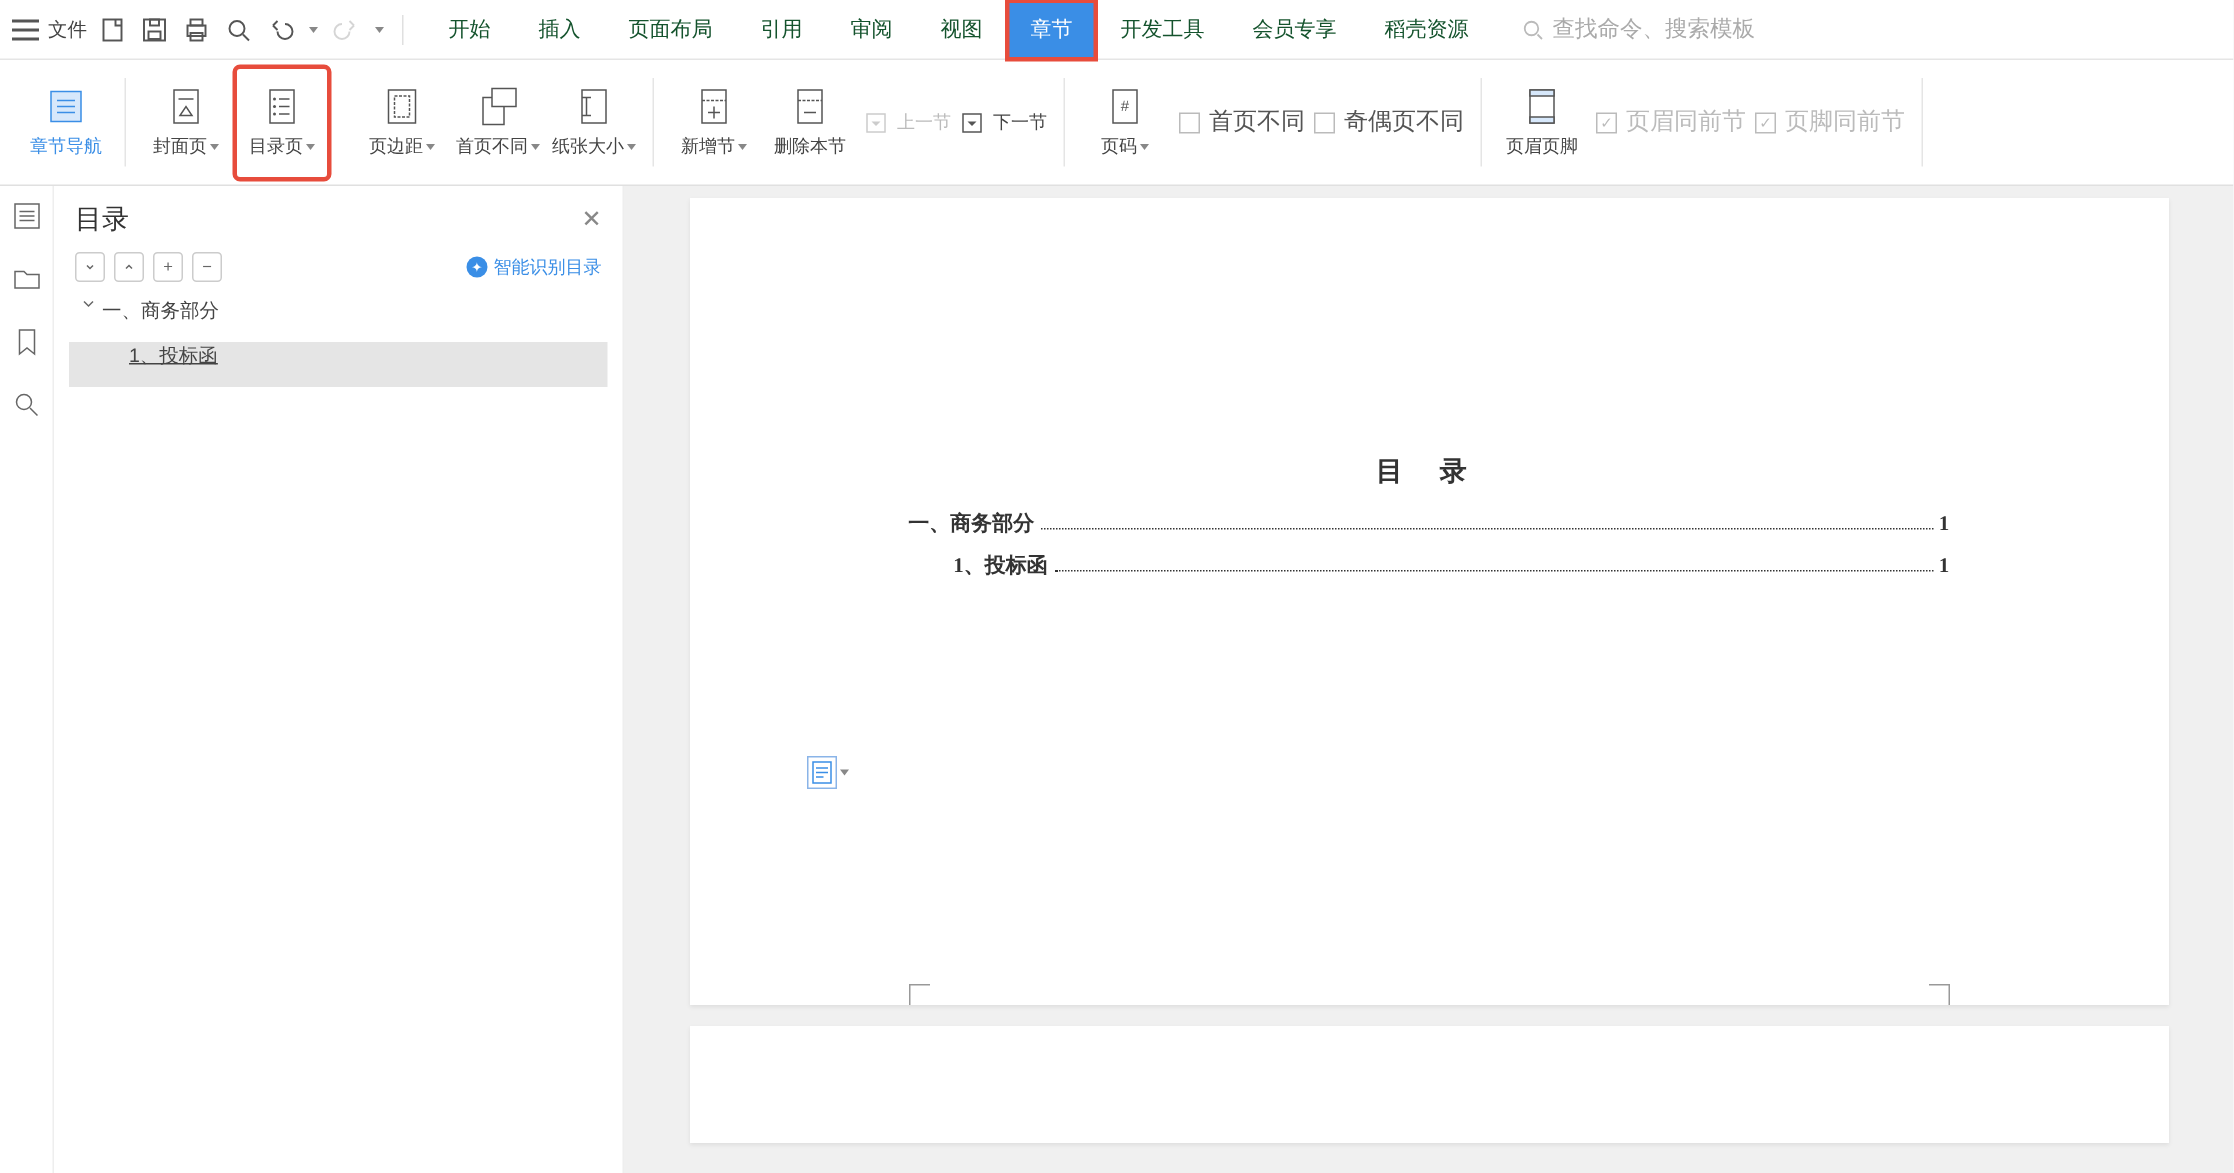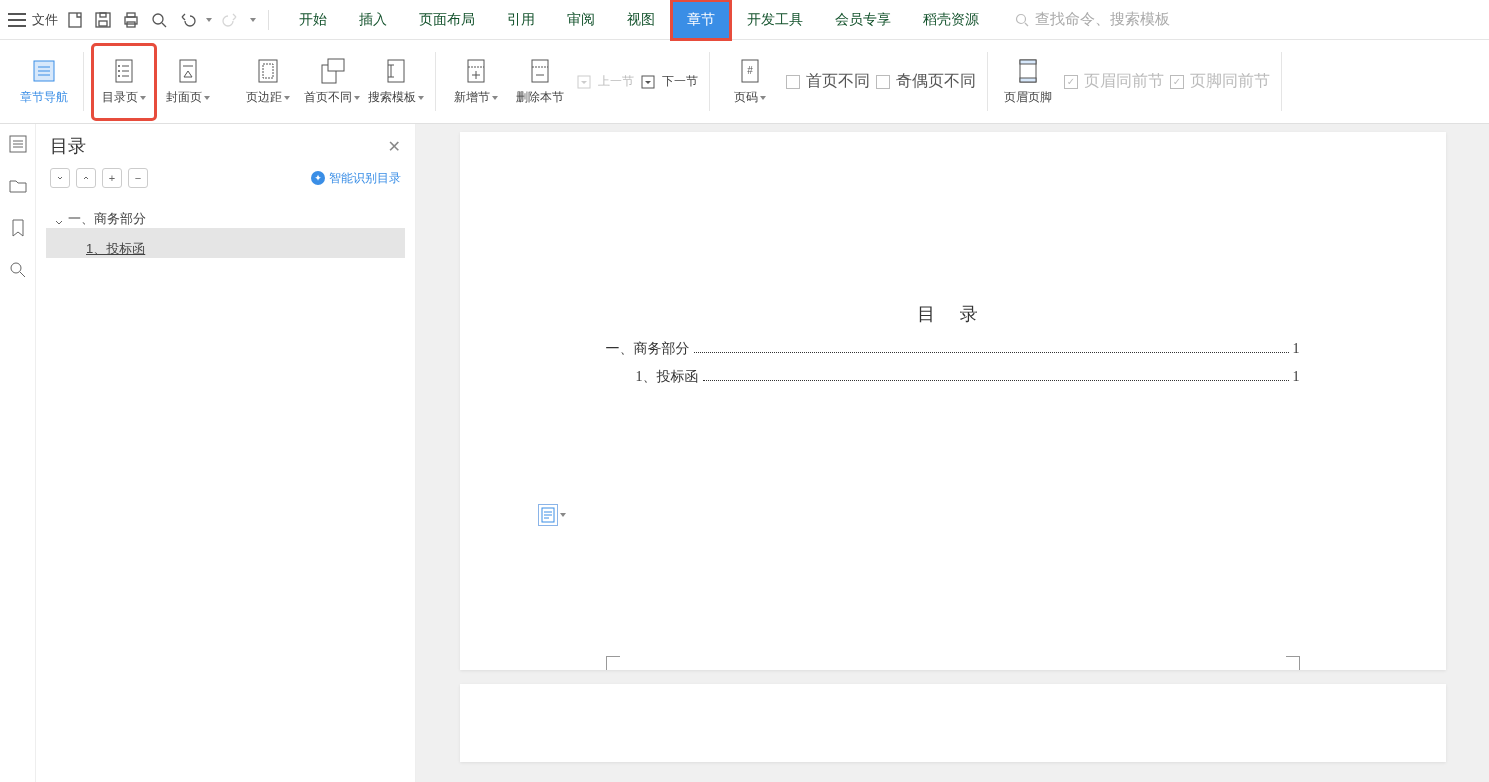--- a/index.html
+++ b/index.html
@@ -45,27 +45,27 @@
     .nav-panel { width: 380px; background: #fff; border-right: 1px solid #eee; display: flex; flex-direction: column; }
     .nav-header { display: flex; align-items: center; justify-content: space-between; padding: 10px 14px 6px; }
     .nav-title { font-size: 18px; font-weight: 500; color: #333; }
     .nav-close { cursor: pointer; color: #888; font-size: 16px; }
     .nav-tools { display: flex; align-items: center; justify-content: space-between; padding: 4px 14px 10px; }
     .nav-tool-btns { display: flex; gap: 6px; }
     .tool-sq { width: 20px; height: 20px; border: 1px solid #ccc; border-radius: 3px; display: flex; align-items: center; justify-content: center; font-size: 11px; cursor: pointer; color: #666; }
     .smart-link { display: flex; align-items: center; gap: 4px; color: #3a8ee6; font-size: 12px; cursor: pointer; }
     .smart-dot { width: 14px; height: 14px; border-radius: 50%; background: #3a8ee6; display: flex; align-items: center; justify-content: center; color: #fff; font-size: 9px; }
     .nav-tree { padding: 0 10px; }
-    .tree-row { display: flex; align-items: flex-end; height: 30px; padding-left: 8px; cursor: pointer; font-size: 13px; color: #444; }
+    .tree-row { display: flex; align-items: flex-start; height: 30px; padding-left: 8px; cursor: pointer; font-size: 13px; color: #444; }
     .tree-row .tw { width: 14px; display: inline-block; }
     .tree-row.selected { background: #e5e5e5; }
     .tree-row.level2 { padding-left: 40px; text-decoration: underline; }
     
     
-    .doc-area { flex: 1; background: #f0f0f0; overflow-y: auto; padding: 8px 0 20px; position: relative; display: flex; flex-direction: column; align-items: center; gap: 14px; }
+    .doc-area { flex: 1; background: #f0f0f0; overflow-y: auto; padding: 8px 0 20px; position: relative; display: flex; flex-direction: column; align-items: center; gap: 14px; font-weight: bold; }
     .page { width: 986px; background: #fff; box-shadow: 0 1px 3px rgba(0,0,0,0.08); position: relative; }
     .page1 { height: 546px; padding: 170px 146px 0; }
     .page2 { height: 80px; }
     .toc-title { text-align: center; font-family: "SimSun", serif; font-size: 18px; letter-spacing: 10px; color: #333; margin-bottom: 14px; }
     .toc-line { display: flex; align-items: baseline; font-family: "SimSun", serif; font-size: 14px; color: #333; margin-bottom: 10px; }
     .toc-line .num { white-space: nowrap; }
     .toc-line .txt { white-space: nowrap; }
     .toc-line .dots { flex: 1; border-bottom: 1.5px dotted #333; margin: 0 4px 3px; }
     .toc-line .pg { white-space: nowrap; }
     .toc-line.level2 { padding-left: 30px; }
@@ -164,50 +164,50 @@
             <line x1="8" y1="14" x2="20" y2="14" stroke="#3a8ee6"></line>
             <line x1="8" y1="18" x2="20" y2="18" stroke="#3a8ee6"></line>
           </svg>
         </span>
       <span class="label">
           <span>章节导航</span>
         </span>
     </div>
   </div>
   <div class="rgroup">
+    <div class="big-btn">
+      <span class="icon">
+          <svg width="28" height="28" viewBox="0 0 28 28">
+            <rect x="6" y="3" width="16" height="22" fill="none" stroke="#555"></rect>
+            <line x1="9" y1="9" x2="19" y2="9" stroke="#555"></line>
+            <polygon points="10,20 14,14 18,20" fill="none" stroke="#555"></polygon>
+          </svg>
+        </span>
+      <span class="label">
+          <span>封面页</span>
+          <span class="caret-down"></span>
+        </span>
+    </div>
     <div class="big-btn highlight">
       <span class="icon">
           <svg width="28" height="28" viewBox="0 0 28 28">
             <rect x="6" y="3" width="16" height="22" fill="none" stroke="#555"></rect>
             <circle cx="9" cy="9" r="1" fill="#555"></circle>
             <line x1="12" y1="9" x2="19" y2="9" stroke="#555"></line>
             <circle cx="9" cy="14" r="1" fill="#555"></circle>
             <line x1="12" y1="14" x2="19" y2="14" stroke="#555"></line>
             <circle cx="9" cy="19" r="1" fill="#555"></circle>
             <line x1="12" y1="19" x2="19" y2="19" stroke="#555"></line>
           </svg>
         </span>
       <span class="label">
           <span>目录页</span>
           <span class="caret-down"></span>
         </span>
     </div>
-    <div class="big-btn">
-      <span class="icon">
-          <svg width="28" height="28" viewBox="0 0 28 28">
-            <rect x="6" y="3" width="16" height="22" fill="none" stroke="#555"></rect>
-            <line x1="9" y1="9" x2="19" y2="9" stroke="#555"></line>
-            <polygon points="10,20 14,14 18,20" fill="none" stroke="#555"></polygon>
-          </svg>
-        </span>
-      <span class="label">
-          <span>封面页</span>
-          <span class="caret-down"></span>
-        </span>
-    </div>
   </div>
   <div class="rgroup sep">
     <div class="big-btn">
       <span class="icon">
           <svg width="28" height="28" viewBox="0 0 28 28">
             <rect x="5" y="3" width="18" height="22" fill="none" stroke="#555"></rect>
             <rect x="9" y="7" width="10" height="14" fill="none" stroke="#555" stroke-dasharray="2,1"></rect>
           </svg>
         </span>
       <span class="label">
@@ -230,21 +230,21 @@
     <div class="big-btn">
       <span class="icon">
           <svg width="28" height="28" viewBox="0 0 28 28">
             <rect x="6" y="3" width="16" height="22" fill="none" stroke="#555"></rect>
             <line x1="9" y1="8" x2="9" y2="20" stroke="#555"></line>
             <line x1="6" y1="8" x2="12" y2="8" stroke="#555"></line>
             <line x1="6" y1="20" x2="12" y2="20" stroke="#555"></line>
           </svg>
         </span>
       <span class="label">
-          <span>搜索模板</span>
+          <span>纸张大小</span>
           <span class="caret-down"></span>
         </span>
     </div>
   </div>
   <div class="rgroup sep">
     <div class="big-btn">
       <span class="icon">
           <svg width="28" height="28" viewBox="0 0 28 28">
             <rect x="6" y="3" width="16" height="22" fill="none" stroke="#555"></rect>
             <line x1="6" y1="10" x2="22" y2="10" stroke="#555" stroke-dasharray="2,1"></line>

